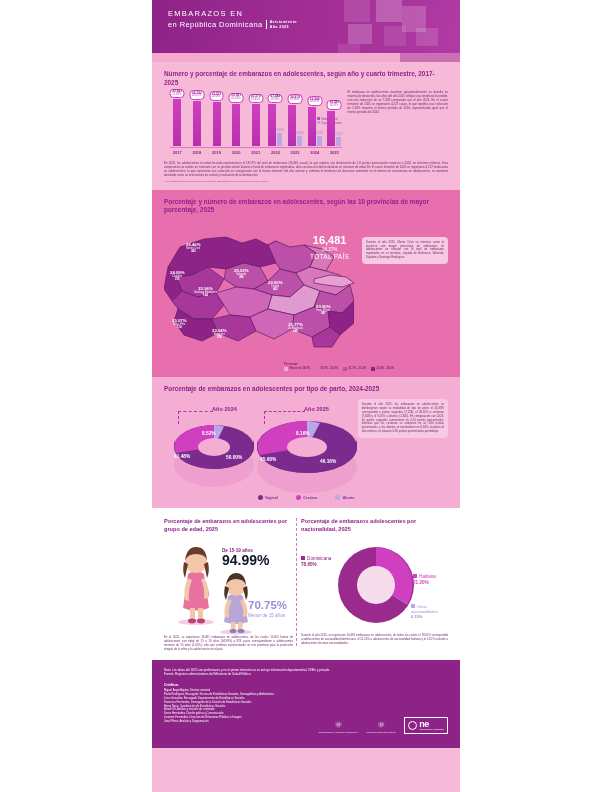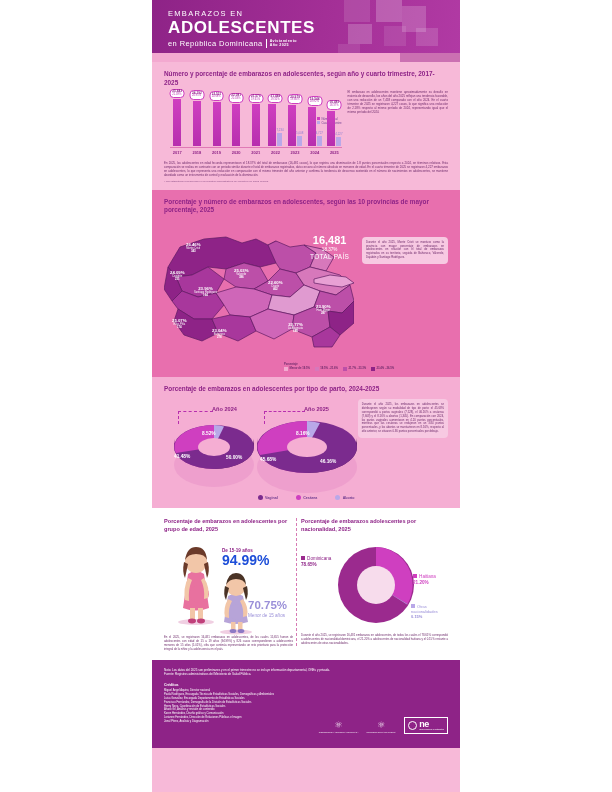--- a/index.html
+++ b/index.html
@@ -78,21 +78,21 @@
   .cdot{width:5px;height:5px;border-radius:50%;display:inline-block;}
 
   
   .sec4{position:relative;background:#ffffff;padding:10px 12px 8px 12px;display:flex;gap:8px;}
   .col-l{width:130px;position:relative;}
   .col-r{width:148px;position:relative;}
   .s4-title{color:#8e2387;font-size:5.6px;font-weight:bold;line-height:1.4;}
   .agebox{position:relative;height:96px;margin-top:4px;}
   .age1{position:absolute;left:58px;top:10px;text-align:left;}
   .age1 u{text-decoration:none;display:block;color:#8e2387;font-size:4.6px;font-weight:bold;}
-  .age1 b{display:block;color:#1d4ed8;font-size:14px;font-weight:bold;line-height:1;}
+  .age1 b{display:block;color:#0f172a;font-size:14px;font-weight:bold;line-height:1;}
   .age2{position:absolute;left:84px;top:62px;}
   .age2 b{display:block;color:#9a8fd8;font-size:11.5px;font-weight:bold;line-height:1;}
   .age2 u{text-decoration:none;display:block;color:#9a8fd8;font-size:4.6px;line-height:1.2;margin-top:1px;}
   .s4-note{font-size:2.8px;color:#6d2a6a;line-height:1.38;text-align:justify;margin-top:2px;}
   .divider{position:absolute;left:-5px;top:0;bottom:6px;border-left:.7px dashed #d77ab4;}
   .natdonut{position:relative;height:92px;margin-top:6px;}
   .nlab{position:absolute;font-size:4.6px;line-height:1.25;}
   .nlab b{font-weight:bold;display:block;}
   .nlab .sq{position:static;display:inline-block;width:4px;height:4px;opacity:1;margin-right:2px;}
 
@@ -120,21 +120,20 @@
     <div class="grad"></div>
     <div class="sq" style="left:192px;top:0;width:26px;height:22px;"></div>
     <div class="sq" style="left:224px;top:0;width:26px;height:22px;opacity:.22;"></div>
     <div class="sq" style="left:250px;top:6px;width:24px;height:26px;opacity:.18;"></div>
     <div class="sq" style="left:196px;top:24px;width:24px;height:20px;opacity:.20;"></div>
     <div class="sq" style="left:232px;top:26px;width:22px;height:20px;opacity:.10;"></div>
     <div class="sq" style="left:264px;top:28px;width:22px;height:18px;opacity:.14;"></div>
     <div class="sq" style="left:186px;top:44px;width:22px;height:18px;opacity:.10;"></div>
     <div class="hdr-txt">
       <div class="h-sub1">EMBARAZOS EN</div>
-      <div class="h-main">ADOLESCENTES</div>
       <div class="h-sub2">
         <span>en República Dominicana</span>
         <span class="h-badge">
           <span>Avistamiento</span><br>
           <span>Año 2025</span>
         </span>
       </div>
     </div>
     <div class="hdr-strip"></div>
     <div class="hdr-strip2"></div>

